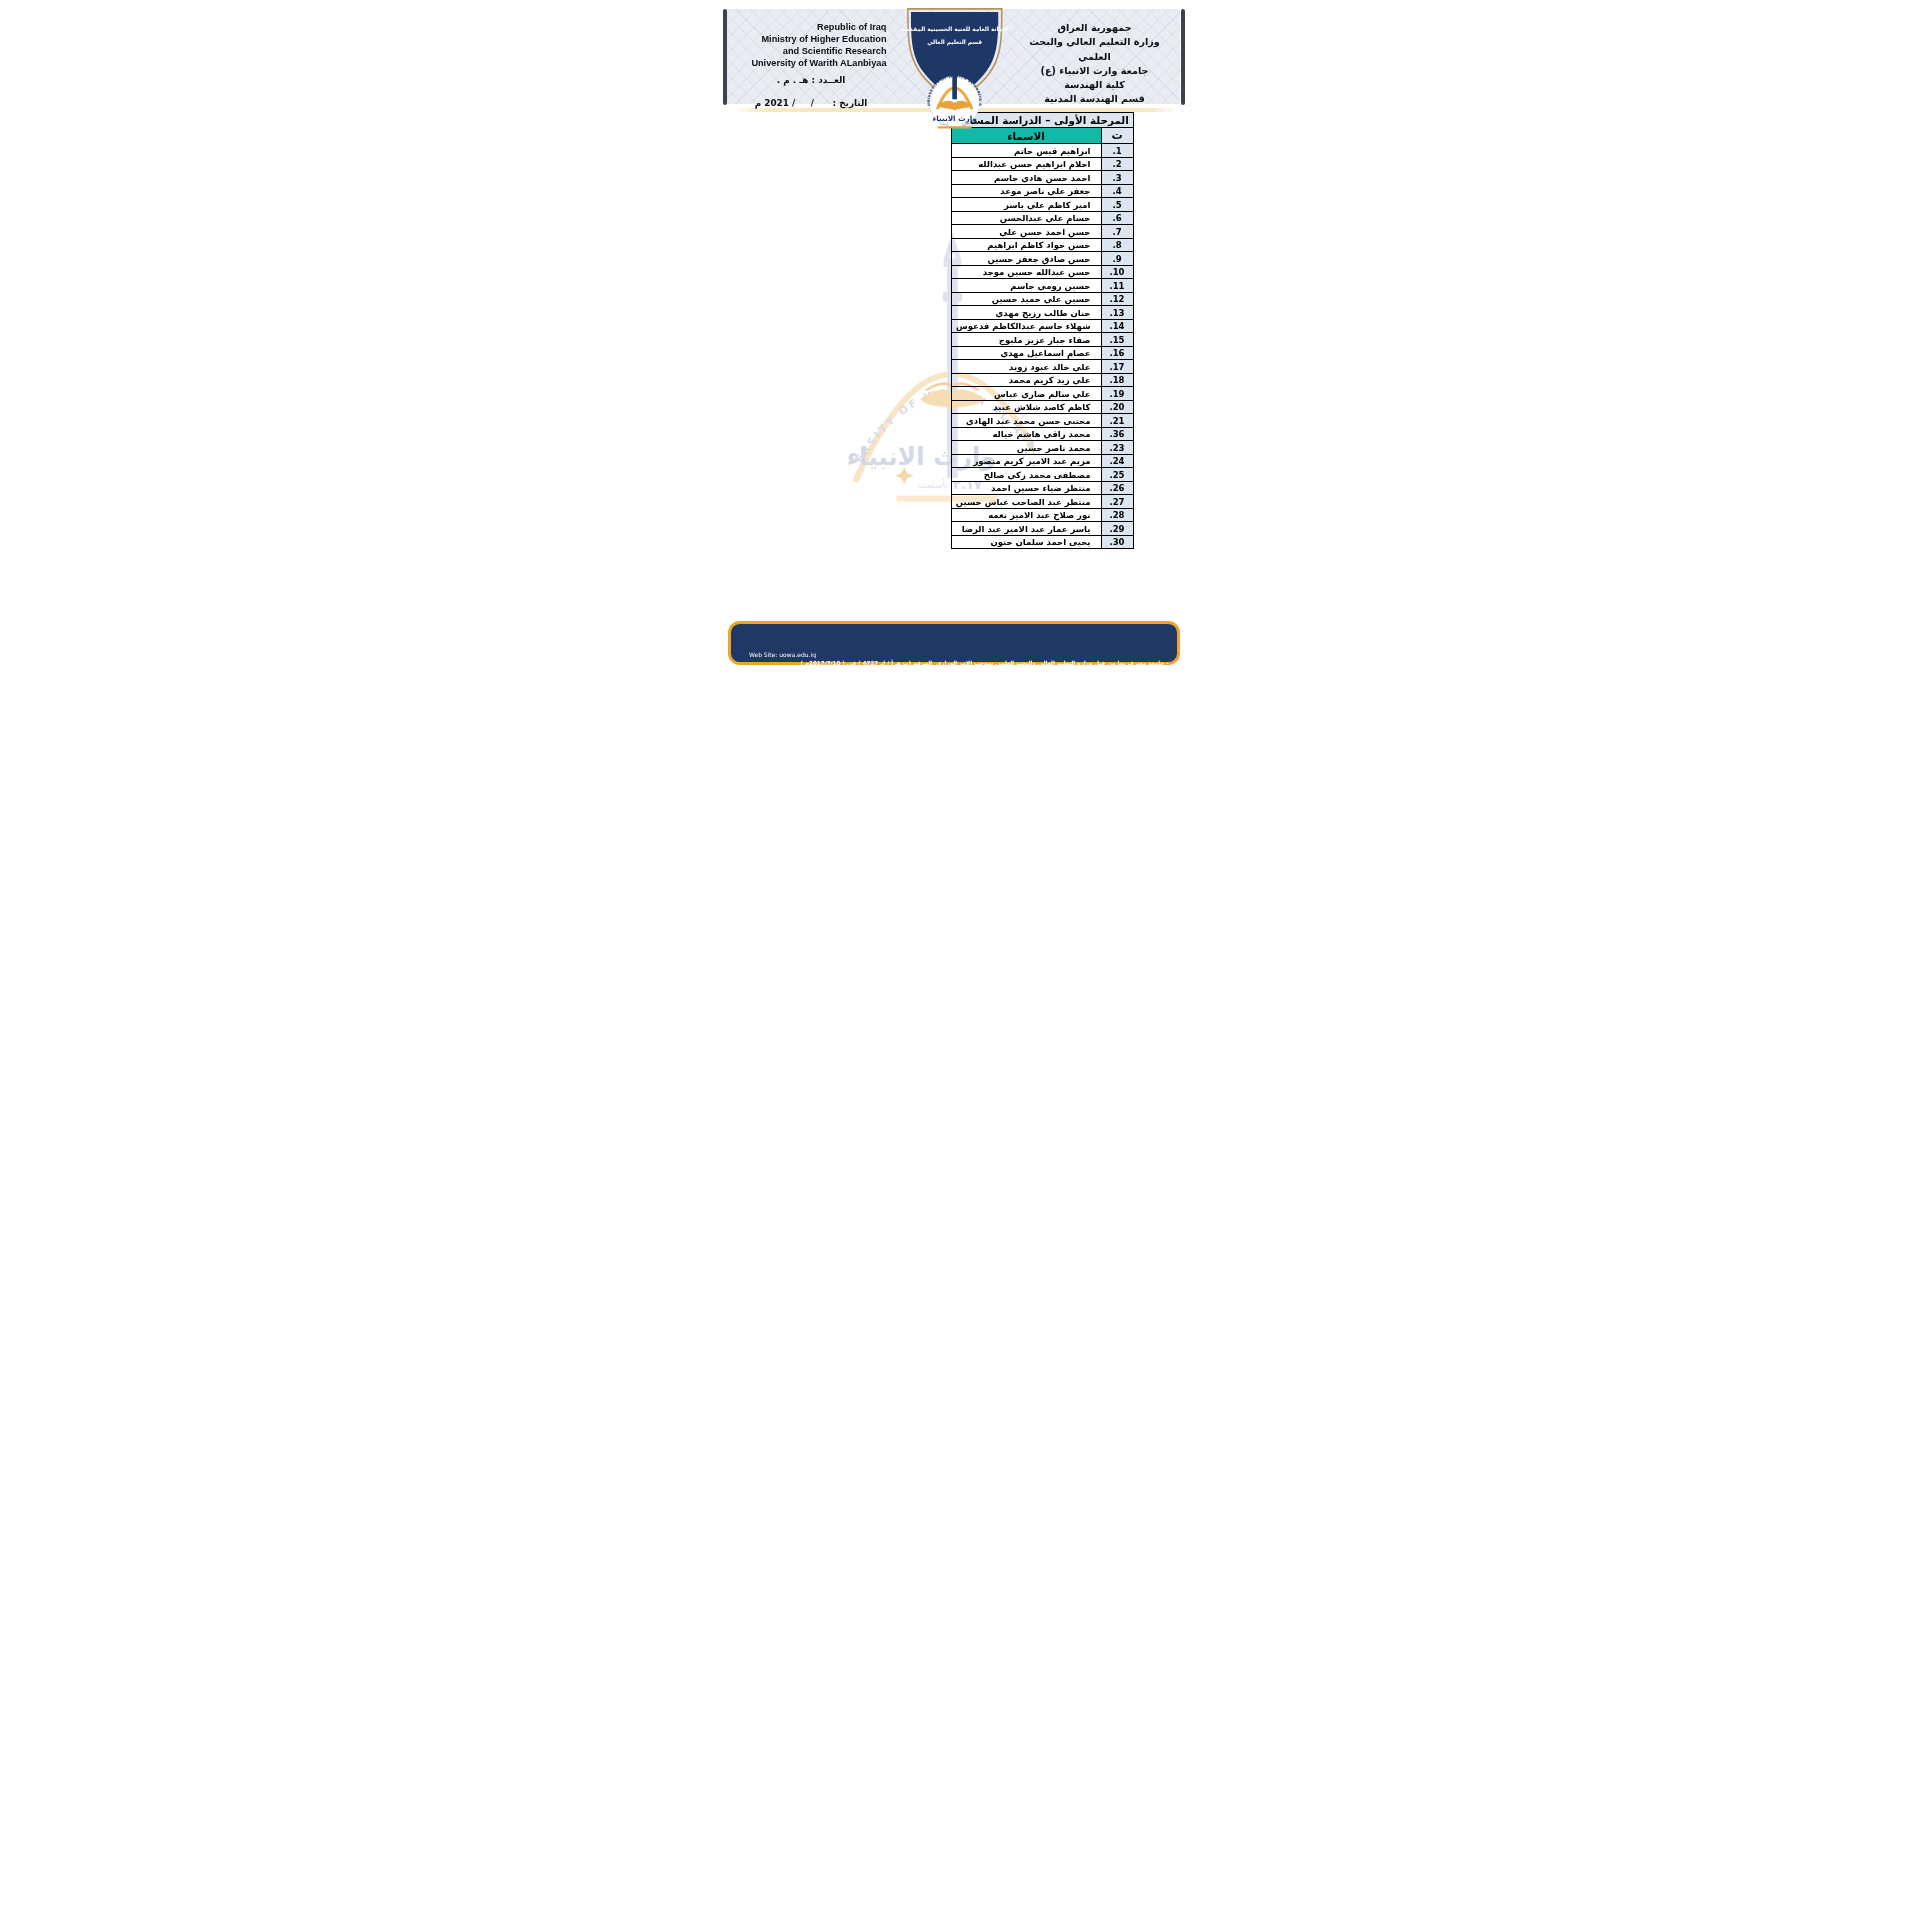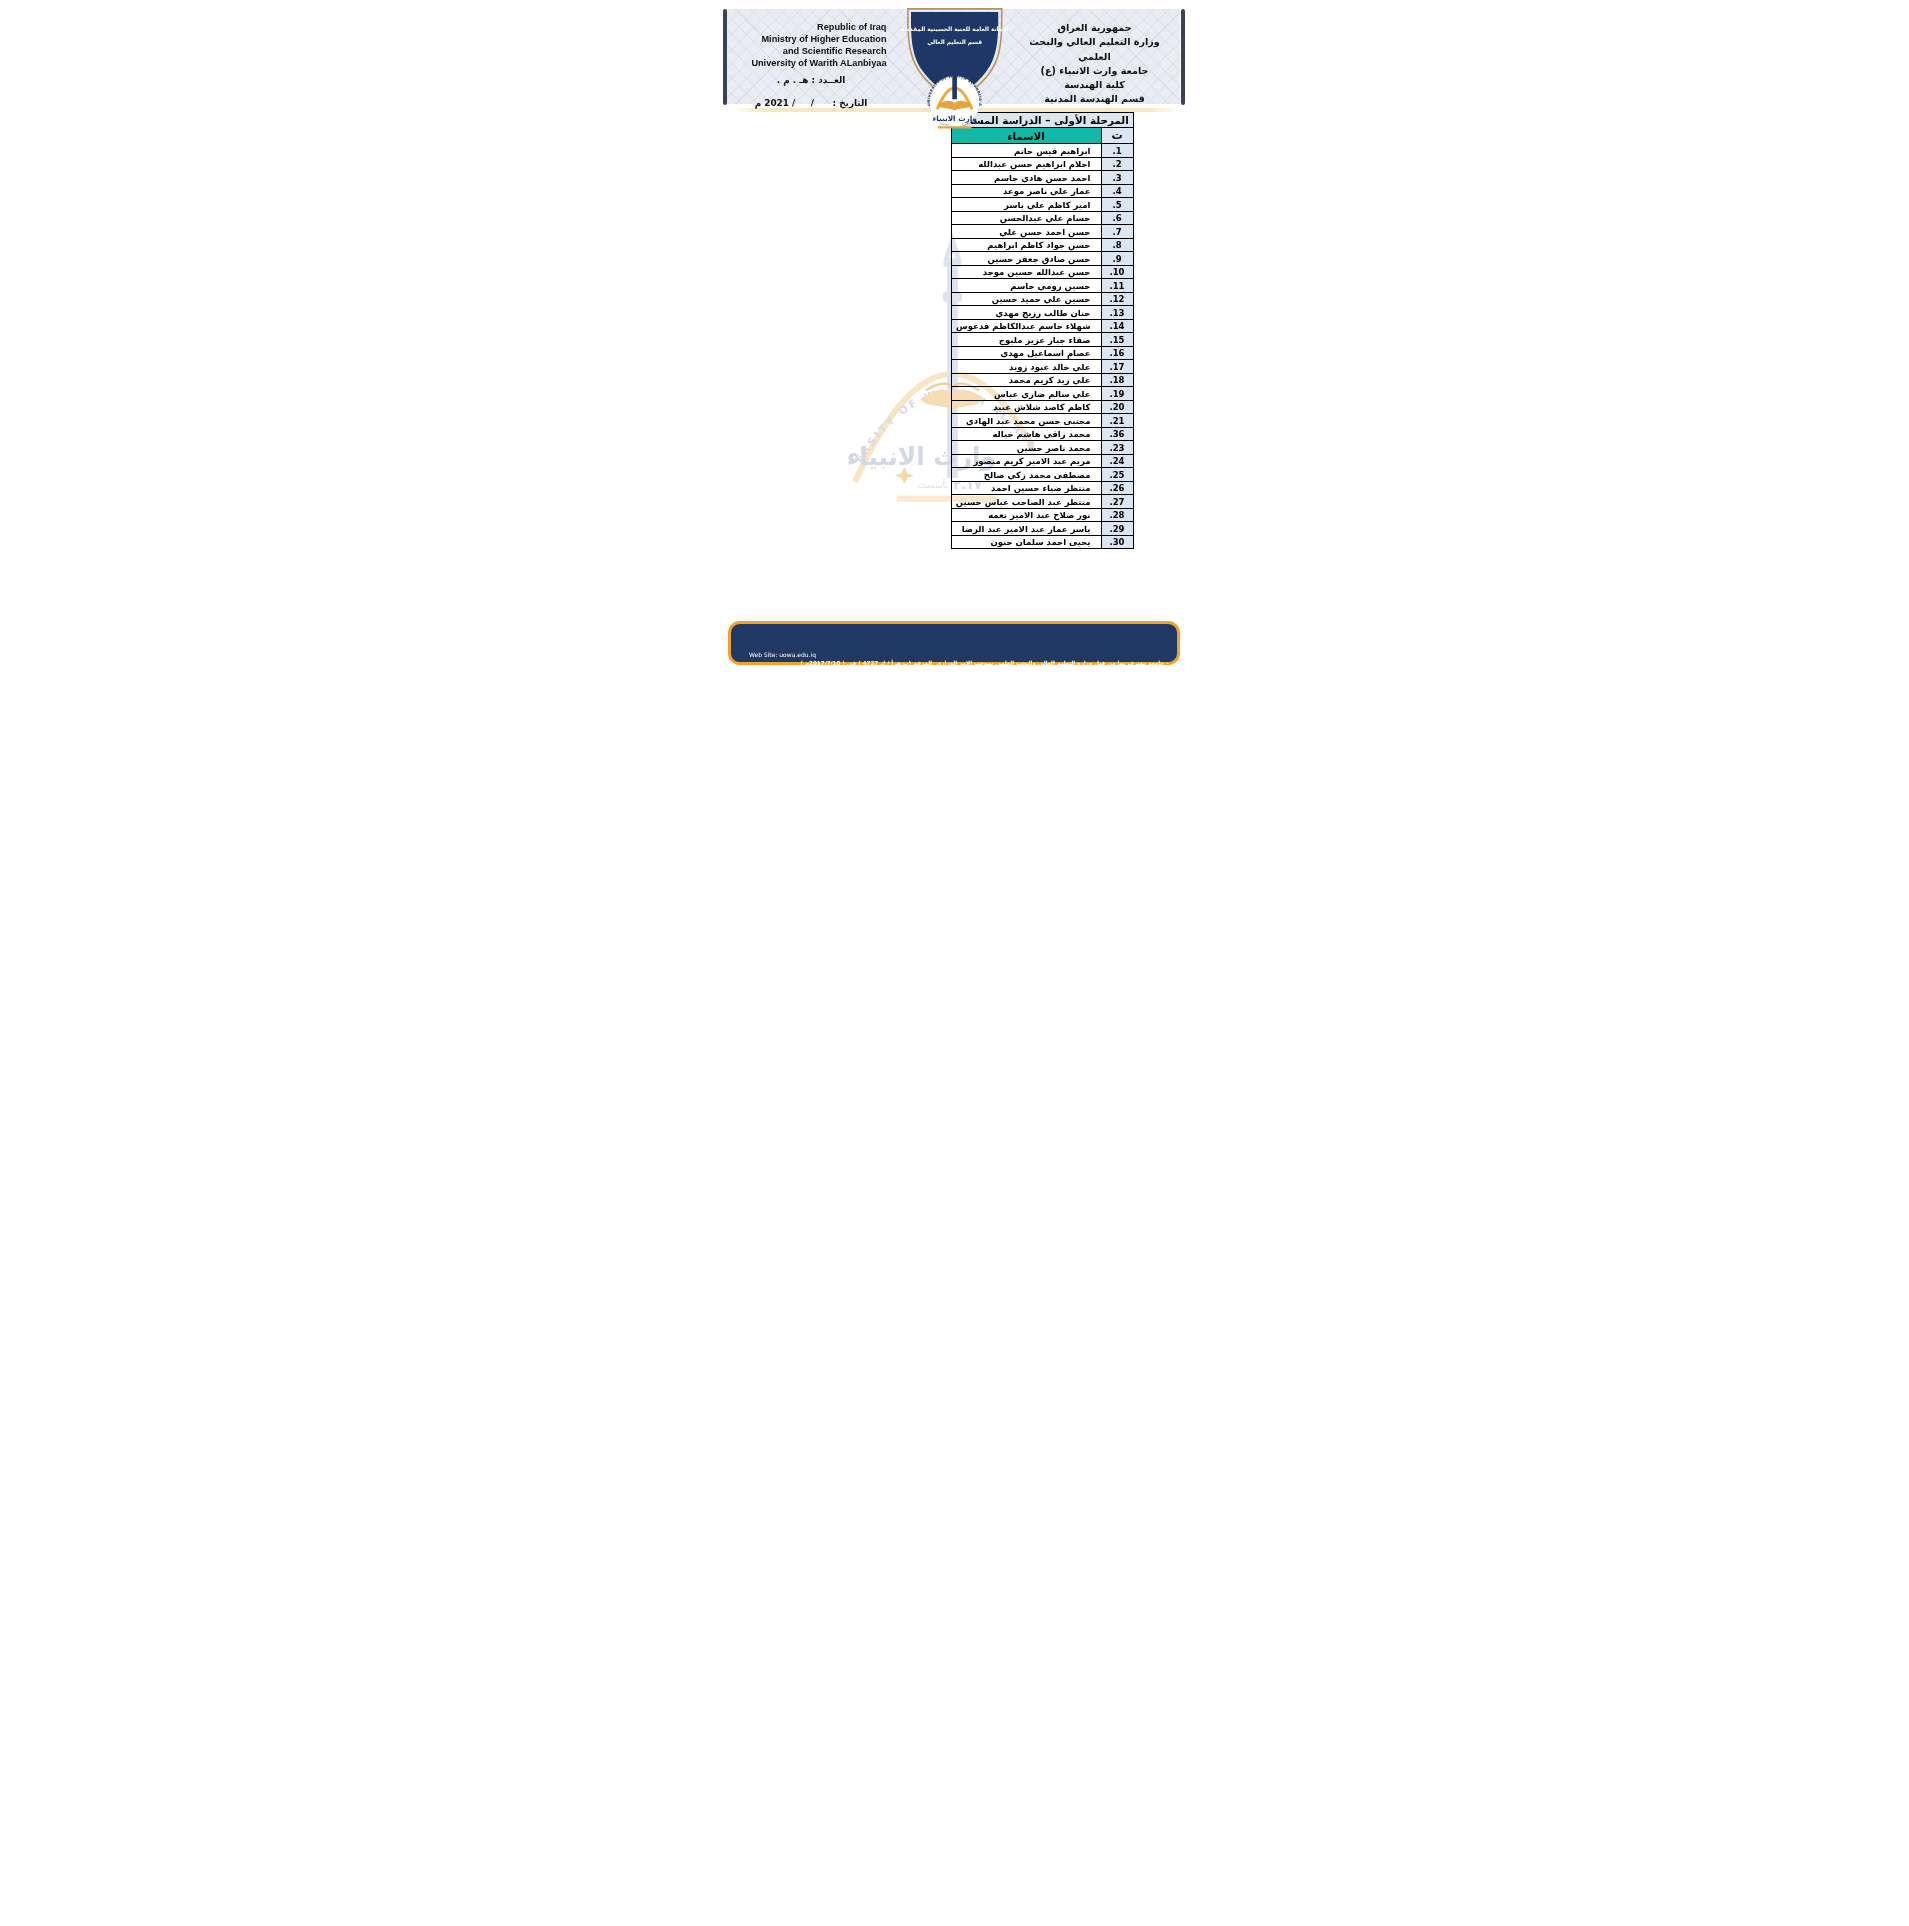--- a/index.html
+++ b/index.html
@@ -134,21 +134,21 @@
         <tr>
           <td class="col-no">2.</td>
           <td class="col-name">احلام ابراهيم حسن عبدالله</td>
         </tr>
         <tr>
           <td class="col-no">3.</td>
           <td class="col-name">احمد حسن هادي جاسم</td>
         </tr>
         <tr>
           <td class="col-no">4.</td>
-          <td class="col-name">عمار علي ناصر موعد</td>
+          <td class="col-name">جعفر علي ناصر موعد</td>
         </tr>
         <tr>
           <td class="col-no">5.</td>
           <td class="col-name">امير كاظم علي ياسر</td>
         </tr>
         <tr>
           <td class="col-no">6.</td>
           <td class="col-name">حسام علي عبدالحسن</td>
         </tr>
         <tr>

